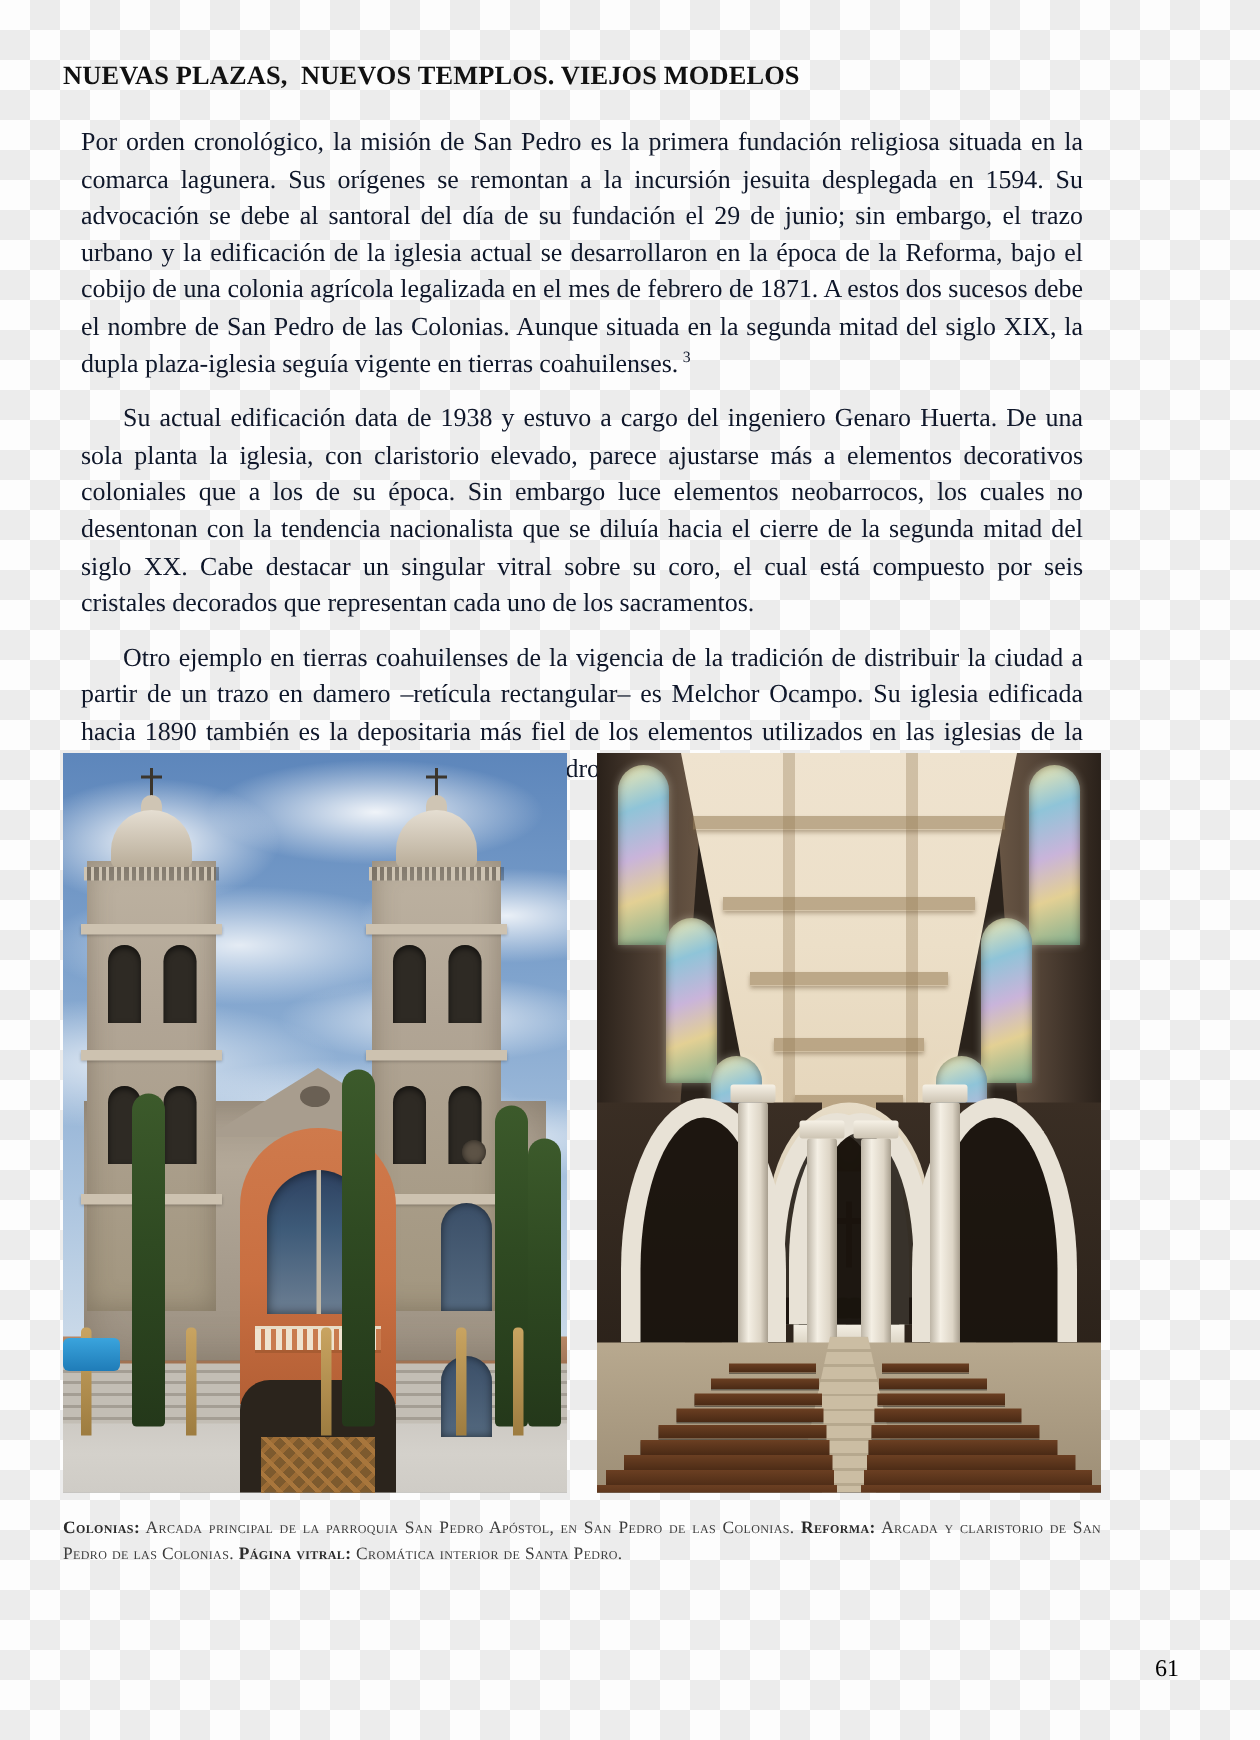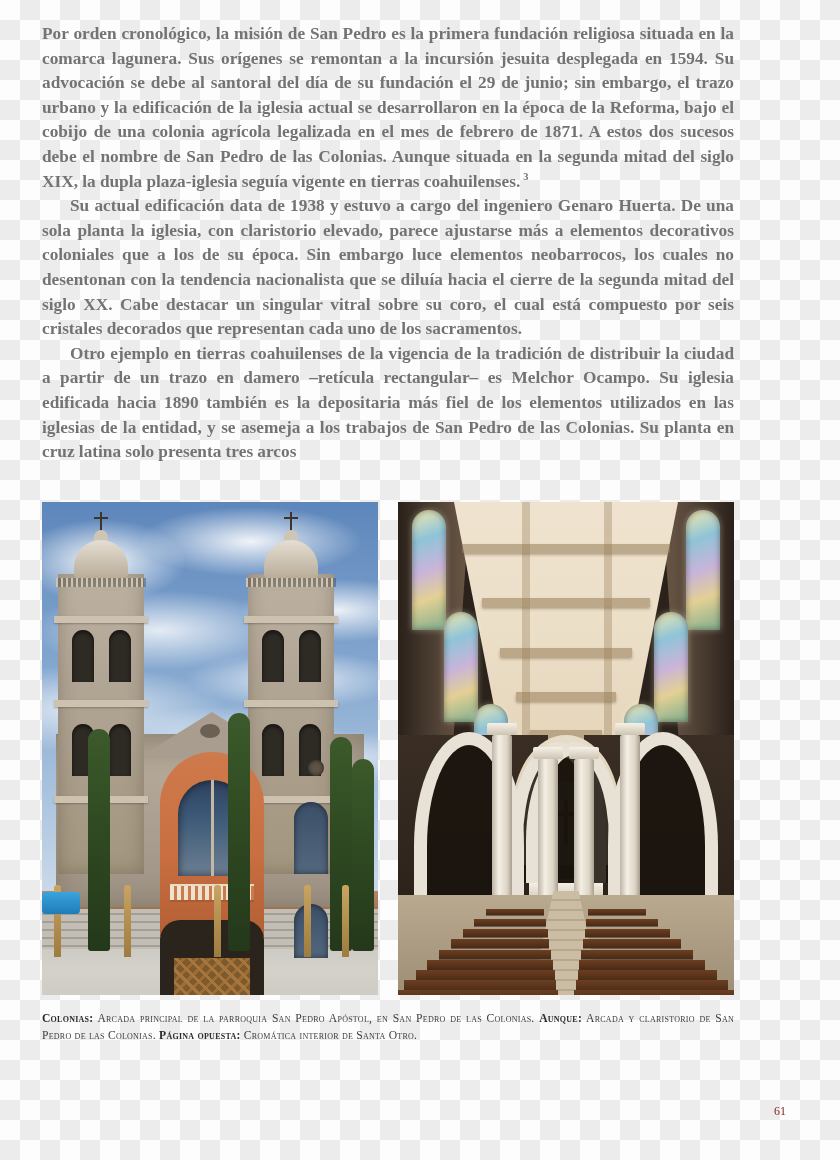--- a/index.html
+++ b/index.html
@@ -47,27 +47,26 @@
     white-space: pre;
   }
 
   
   .body-block {
     margin-top: 22px;
   }
   .para {
     font-size: 17.3px;
     line-height: 24.6px;
-    color: #737373;
+    color: #0f172a;
     text-align: justify;
     text-justify: inter-word;
-    margin: 0;
+    margin: 12px;
     hyphens: manual;
     word-spacing: -0.1px;
-    font-weight: bold;
   }
   .para.indent {
     text-indent: 28px;
   }
   .para + .para {
     margin-top: 0;
   }
   sup.fn {
     font-size: 10.5px;
     vertical-align: super;
@@ -411,31 +410,32 @@
     letter-spacing: 0.25px;
     text-align: justify;
   }
   .caption .lead { font-weight: bold; color: #2b2b2b; }
 
   
   .folio {
     position: absolute;
     right: 54px;
     top: 1104px;
-    font-size: 12px;
-    color: #7f1d1d;
+    font-size: 16px;
+    color: #000000;
   }
 </style>
 </head>
 <body>
 
 <div class="page">
 
   <div class="content">
 
+    <h1 class="page-title">NUEVAS PLAZAS,  NUEVOS TEMPLOS. VIEJOS MODELOS</h1>
 
     <div class="body-block">
       <p class="para"><span>Por orden cronológico, la misión de San Pedro es la primera fundación religiosa situada en la comarca lagunera. Sus orígenes se remontan a la incursión jesuita desplegada en 1594. Su advocación se debe al santoral del día de su fundación el 29 de junio; sin embargo, el trazo urbano y la edificación de la iglesia actual se desarrollaron en la época de la Reforma, bajo el cobijo de una colonia agrícola legalizada en el mes de febrero de 1871. A estos dos sucesos debe el nombre de San Pedro de las Colonias. Aunque situada en la segunda mitad del siglo XIX, la dupla plaza-iglesia seguía vigente en tierras coahuilenses.</span><sup class="fn">3</sup></p>
       <p class="para indent">Su actual edificación data de 1938 y estuvo a cargo del ingeniero Genaro Huerta. De una sola planta la iglesia, con claristorio elevado, parece ajustarse más a elementos decorativos coloniales que a los de su época. Sin embargo luce elementos neobarrocos, los cuales no desentonan con la tendencia nacionalista que se diluía hacia el cierre de la segunda mitad del siglo XX. Cabe destacar un singular vitral sobre su coro, el cual está compuesto por seis cristales decorados que representan cada uno de los sacramentos.</p>
       <p class="para indent">Otro ejemplo en tierras coahuilenses de la vigencia de la tradición de distribuir la ciudad a partir de un trazo en damero –retícula rectangular– es Melchor Ocampo. Su iglesia edificada hacia 1890 también es la depositaria más fiel de los elementos utilizados en las iglesias de la entidad, y se asemeja a los trabajos de San Pedro de las Colonias. Su planta en cruz latina solo presenta tres arcos</p>
     </div>
   </div>
 
   <div class="figures">
 
@@ -588,17 +588,17 @@
           <div class="pew" style="width: 112px; bottom: 42px; left: 3px; height: 9.5px;"></div>
           <div class="pew" style="width: 125.5px; bottom: 31px; left: 1.25px; height: 10.375px;"></div>
           <div class="pew" style="width: 139px; bottom: 20px; left: -0.5px; height: 11.25px;"></div>
           <div class="pew" style="width: 152.5px; bottom: 9px; left: -2.25px; height: 12.125px;"></div>
           <div class="pew" style="width: 166px; bottom: -2px; left: -4px; height: 13px;"></div>
         </div>
     </div>
   </div>
 
   <div class="caption">
-    <span class="lead">Colonias:</span><span> Arcada principal de la parroquia San Pedro Apóstol, en San Pedro de las Colonias. </span><span class="lead">Aunque:</span><span> Arcada y claristorio de San Pedro de las Colonias. </span><span class="lead">Página opuesta:</span><span> Cromática interior de Santa Otro.</span>
+    <span class="lead">Colonias:</span><span> Arcada principal de la parroquia San Pedro Apóstol, en San Pedro de las Colonias. </span><span class="lead">Reforma:</span><span> Arcada y claristorio de San Pedro de las Colonias. </span><span class="lead">Página vitral:</span><span> Cromática interior de Santa Pedro.</span>
   </div>
 
   <div class="folio">61</div>
 </div>
 
 </body></html>

